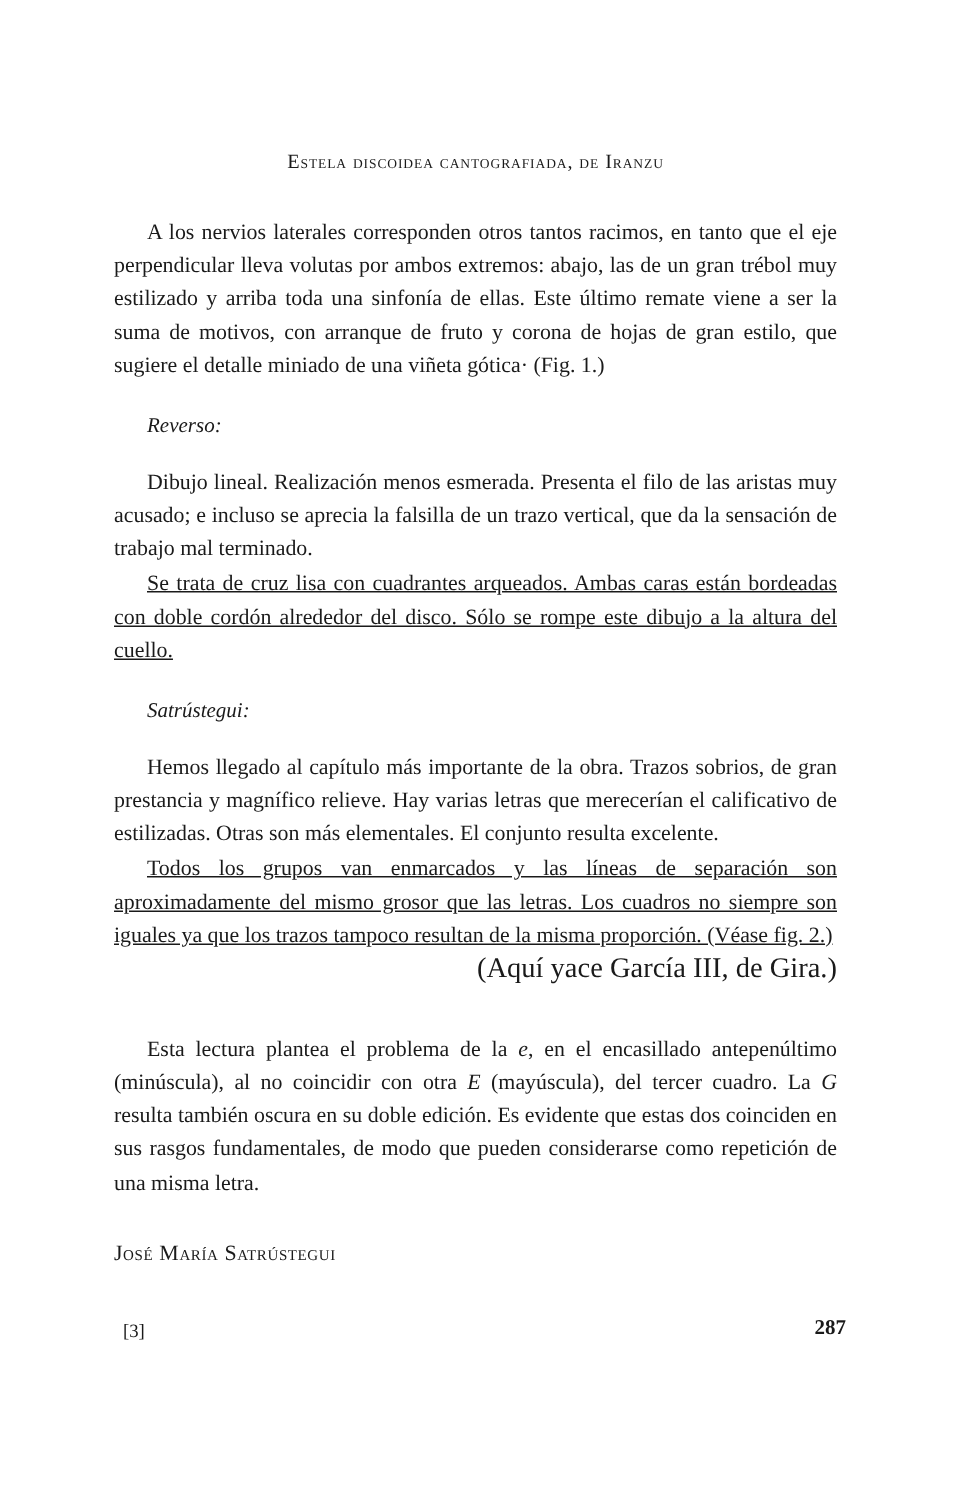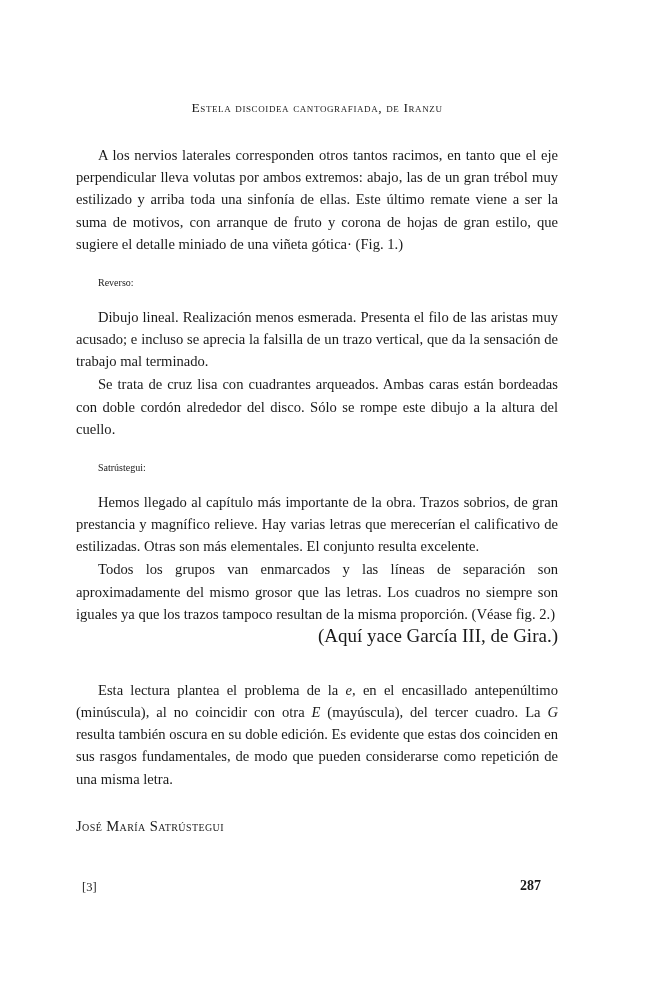--- a/index.html
+++ b/index.html
@@ -39,23 +39,25 @@
     font-size: 14.6px;
     line-height: 1.52;
     text-align: justify;
     text-justify: inter-word;
     margin: 18px 0 0 0;
     text-indent: 22px;
     hyphens: manual;
   }
   p.para + p.para {
     margin-top: 1px;
+    text-decoration: underline;
   }
   .section-label {
-    font-size: 10px;
+    font-size: 14px;
+    font-style: italic;
     margin: 22px 0 10px 22px;
   }
   .inscription-line {
     font-size: 16.5px;
     letter-spacing: 1.2px;
     text-align: center;
     margin-top: 26px;
     margin-bottom: 9px;
     white-space: nowrap;
   }
@@ -76,21 +78,21 @@
     position: absolute;
     left: 82px;
     top: 880px;
     font-size: 12.5px;
   }
   .folio-right {
     position: absolute;
     left: 520px;
     top: 878px;
     width: 44px;
-    text-align: left;
+    text-align: right;
     font-size: 14px;
     font-weight: bold;
   }
   .it { font-style: italic; }
 </style>
 </head>
 <body>
 
 <div class="page">
 

